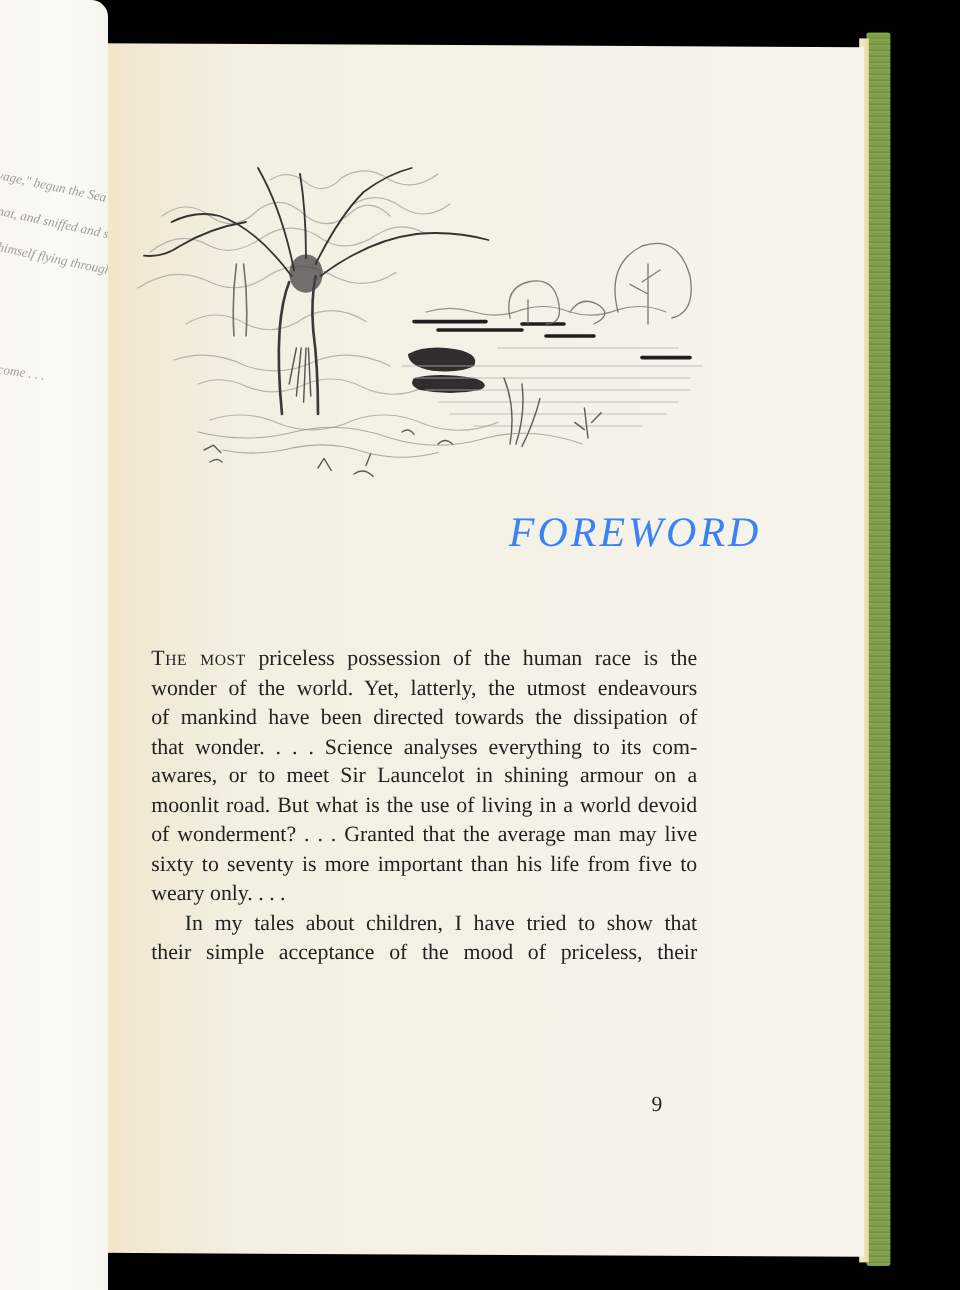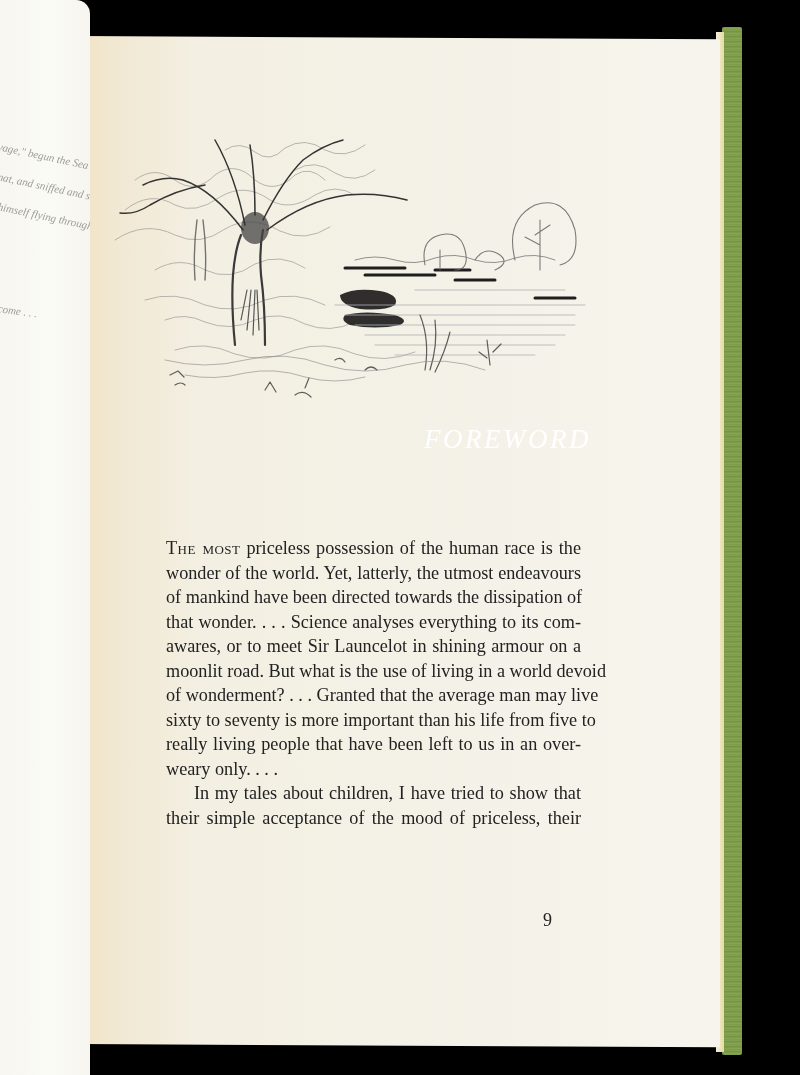--- a/index.html
+++ b/index.html
@@ -75,42 +75,41 @@
       top: 120px;
       width: 510px;
       height: 300px;
     }
     .title {
       position: absolute;
       left: 424px;
       top: 424px;
       font-family: "Liberation Serif", serif;
       font-style: italic;
-      font-size: 27px;
+      font-size: 35px;
       letter-spacing: 2.5px;
-      color: #ffffff;
+      color: #3b82f6;
       margin: 0;
       font-weight: normal;
     }
     .body-text {
       position: absolute;
       left: 126px;
       top: 536px;
       width: 455px;
       font-family: "Liberation Serif", serif;
       font-size: 18.2px;
       line-height: 24.5px;
       color: #222222;
     }
     .line {
       display: block;
       text-align: justify;
       text-align-last: justify;
       white-space: nowrap;
-      margin-left: 40px;
     }
     .line.last {
       text-align-last: left;
     }
     .indent {
       padding-left: 28px;
     }
     .smallcaps {
       font-variant: small-caps;
       letter-spacing: 0.5px;
@@ -226,21 +225,20 @@
   <div class="body-text">
     <div>
       <span class="line"><span class="smallcaps">The most</span><span> priceless possession of the human race is the</span></span>
       <span class="line">wonder of the world. Yet, latterly, the utmost endeavours</span>
       <span class="line">of mankind have been directed towards the dissipation of</span>
       <span class="line">that wonder. . . . Science analyses everything to its com-</span>
       <span class="line">awares, or to meet Sir Launcelot in shining armour on a</span>
       <span class="line">moonlit road. But what is the use of living in a world devoid</span>
       <span class="line">of wonderment? . . . Granted that the average man may live</span>
       <span class="line">sixty to seventy is more important than his life from five to</span>
-      <span class="line">really living people that have been left to us in an over-</span>
       <span class="line last">weary only. . . .</span>
     </div>
     <div>
       <span class="line indent">In my tales about children, I have tried to show that</span>
       <span class="line">their simple acceptance of the mood of priceless, their</span>
     </div>
   </div>
 
   <div class="page-number">9</div>
 

